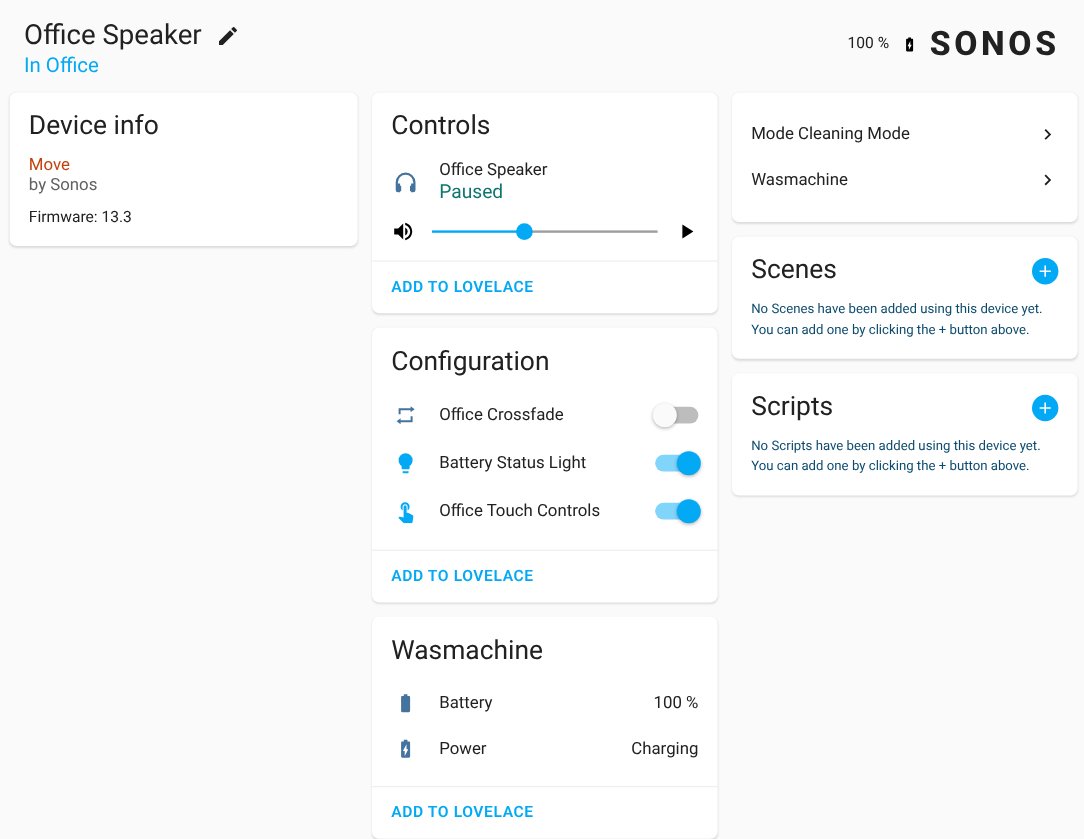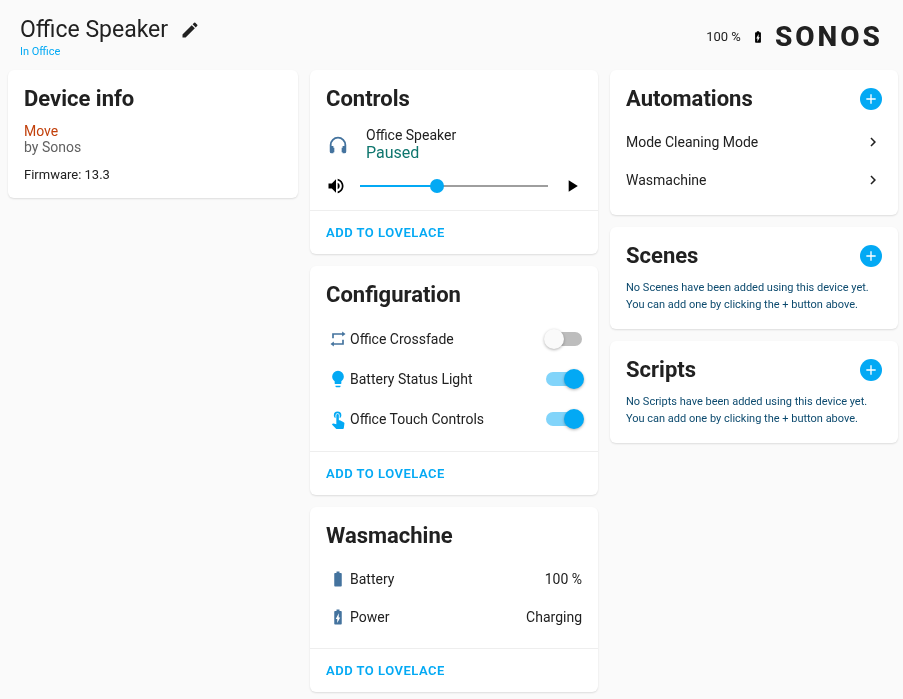--- a/index.html
+++ b/index.html
@@ -1,38 +1,38 @@
 <!DOCTYPE html>
 <html><head>
   <meta charset="utf-8">
   <style>
     *{margin:0;padding:0;box-sizing:border-box;font-family:Roboto,-apple-system,BlinkMacSystemFont,"Segoe UI",sans-serif}
     body{background:#fafafa;padding:8px;width:903px;color:#212121}
     .header{display:flex;align-items:flex-start;padding:8px 12px 12px}
     .header-left{flex:1}
     .title-row{display:flex;align-items:center;gap:12px}
     h1{font-size:23px;font-weight:400}
-    .subtitle{color:#03a9f4;font-size:11px;margin-top:2px}
+    .subtitle{color:#03a9f4;font-size:17px;margin-top:2px}
     .header-right{display:flex;align-items:center;gap:10px;margin-top:4px}
     .battery-text{font-size:13px}
     .brand{font-size:28px;font-weight:800;letter-spacing:3px}
     .cols{display:flex;gap:12px;align-items:flex-start}
     .col{display:flex;flex-direction:column;gap:12px}
     .col-1,.col-2,.col-3{flex:0 0 auto}
     .col-1{width:290px}
     .col-2{width:288px}
     .col-3{width:288px}
     .card{background:#fff;border-radius:6px;box-shadow:0 1px 2px rgba(0,0,0,.12);padding:16px 16px}
     .card .card-head{display:flex;align-items:center;justify-content:space-between;margin-bottom:12px}
-    .card h2{font-size:22px;font-weight:700}
+    .card h2{font-size:22px;font-weight:400}
     .sub{color:#616161;font-size:14px}
     .fw{font-size:13px;margin-top:12px}
     .link-row{border-top:1px solid #eee;margin:12px -16px -16px -16px;padding:14px 16px}
     .link{color:#03a9f4;font-weight:600;font-size:13px;letter-spacing:.5px;display:flex;align-items:center;gap:8px;text-transform:uppercase}
-    .row{display:flex;align-items:center;padding:10px 0}
+    .row{display:flex;align-items:center;gap:16px;padding:10px 0}
     .row .label{flex:1;font-size:14px}
     .row .val{font-size:14px;color:#212121}
     .entity-name{font-size:14px}
     .entity-sub{font-size:16px;color:#0f766e}
     .media-row{display:flex;align-items:center;gap:16px;padding:4px 0 8px}
     .icon-col{width:24px;display:flex;justify-content:center;color:#44739e}
     .volume-row{display:flex;align-items:center;gap:14px;padding:6px 0 2px}
     .slider{flex:1;appearance:none;height:2px;background:linear-gradient(to right,#03a9f4 0%,#03a9f4 40%,#9e9e9e 40%,#9e9e9e 100%);outline:none}
     .slider::-webkit-slider-thumb{appearance:none;width:14px;height:14px;border-radius:50%;background:#03a9f4;cursor:pointer}
     .slider::-moz-range-thumb{width:14px;height:14px;border-radius:50%;background:#03a9f4;border:0;cursor:pointer}
@@ -179,28 +179,20 @@
         <span class="val">Charging</span>
       </div>
       <div class="link-row">
         <div class="link">ADD TO LOVELACE</div>
       </div>
     </div>
   </div>
 
   <div class="col col-3">
     <div class="card">
-      <div class="card-head">
-        <h2>Automations</h2>
-        <span class="add-btn">
-          <svg width="16" height="16" viewBox="0 0 24 24">
-              <path fill="#fff" d="M19 13h-6v6h-2v-6H5v-2h6V5h2v6h6z"></path>
-            </svg>
-        </span>
-      </div>
       <div class="list-item">
         <span>Mode Cleaning Mode</span>
         <span class="chev">
             <svg width="18" height="18" viewBox="0 0 24 24">
               <path fill="currentColor" d="M8.59 16.58 13.17 12 8.59 7.41 10 6l6 6-6 6z"></path>
             </svg>
           </span>
       </div>
       <div class="list-item">
         <span>Wasmachine</span>

